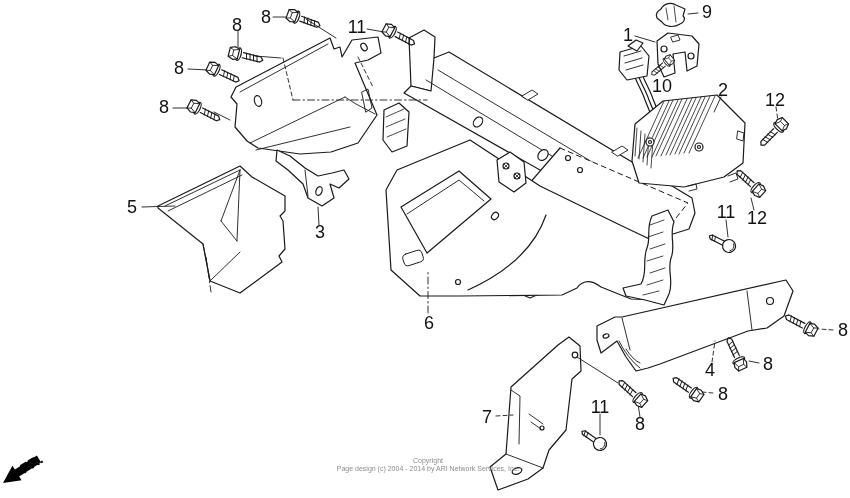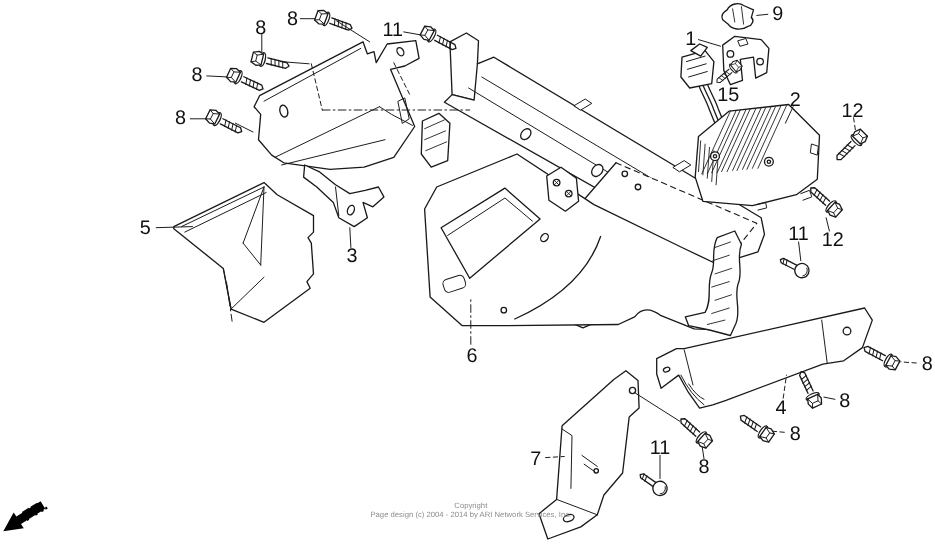--- a/index.html
+++ b/index.html
@@ -175,21 +175,21 @@
   </g>
 </svg>
 
 <span class="callout" style="left:266px;top:17px">8</span>
 <span class="callout" style="left:237px;top:25px">8</span>
 <span class="callout" style="left:357px;top:27px">11</span>
 <span class="callout" style="left:179px;top:68px">8</span>
 <span class="callout" style="left:164px;top:107px">8</span>
 <span class="callout" style="left:707px;top:12px">9</span>
 <span class="callout" style="left:628px;top:35px">1</span>
-<span class="callout" style="left:662px;top:86px">15</span>
+<span class="callout" style="left:662px;top:86px">10</span>
 <span class="callout" style="left:723px;top:90px">2</span>
 <span class="callout" style="left:775px;top:100px">12</span>
 <span class="callout" style="left:757px;top:218px">12</span>
 <span class="callout" style="left:726px;top:212px">11</span>
 <span class="callout" style="left:132px;top:207px">5</span>
 <span class="callout" style="left:320px;top:232px">3</span>
 <span class="callout" style="left:429px;top:323px">6</span>
 <span class="callout" style="left:710px;top:370px">4</span>
 <span class="callout" style="left:843px;top:330px">8</span>
 <span class="callout" style="left:768px;top:364px">8</span>

